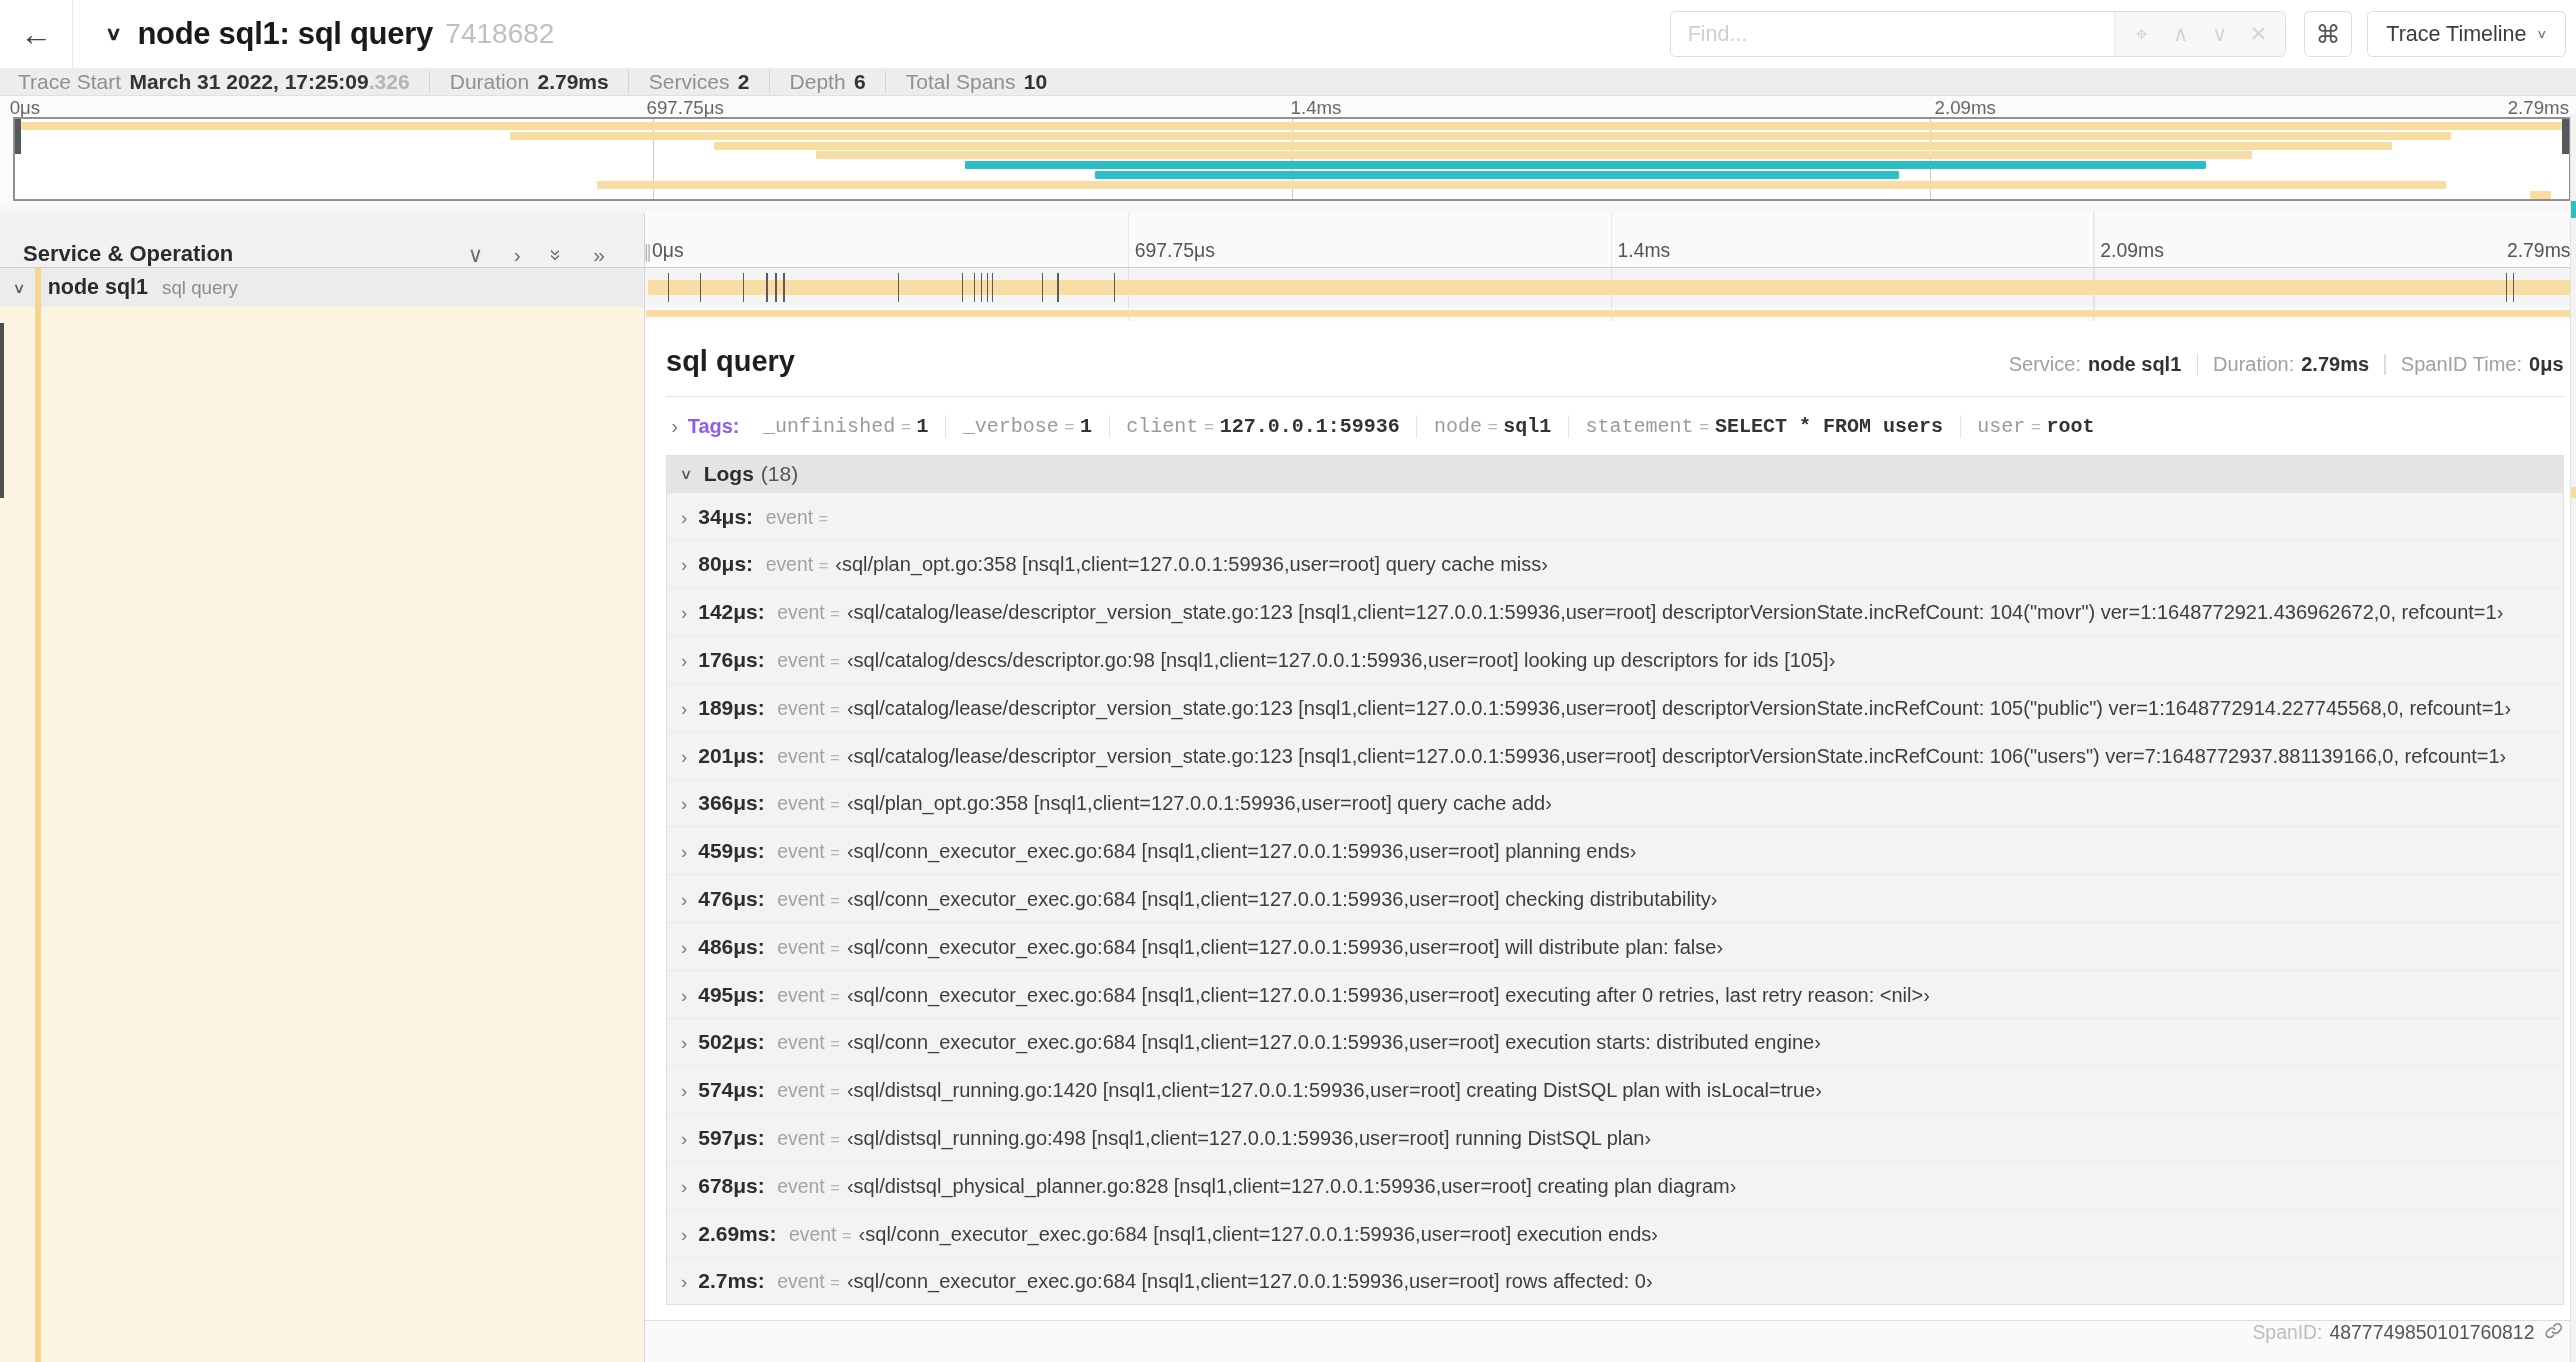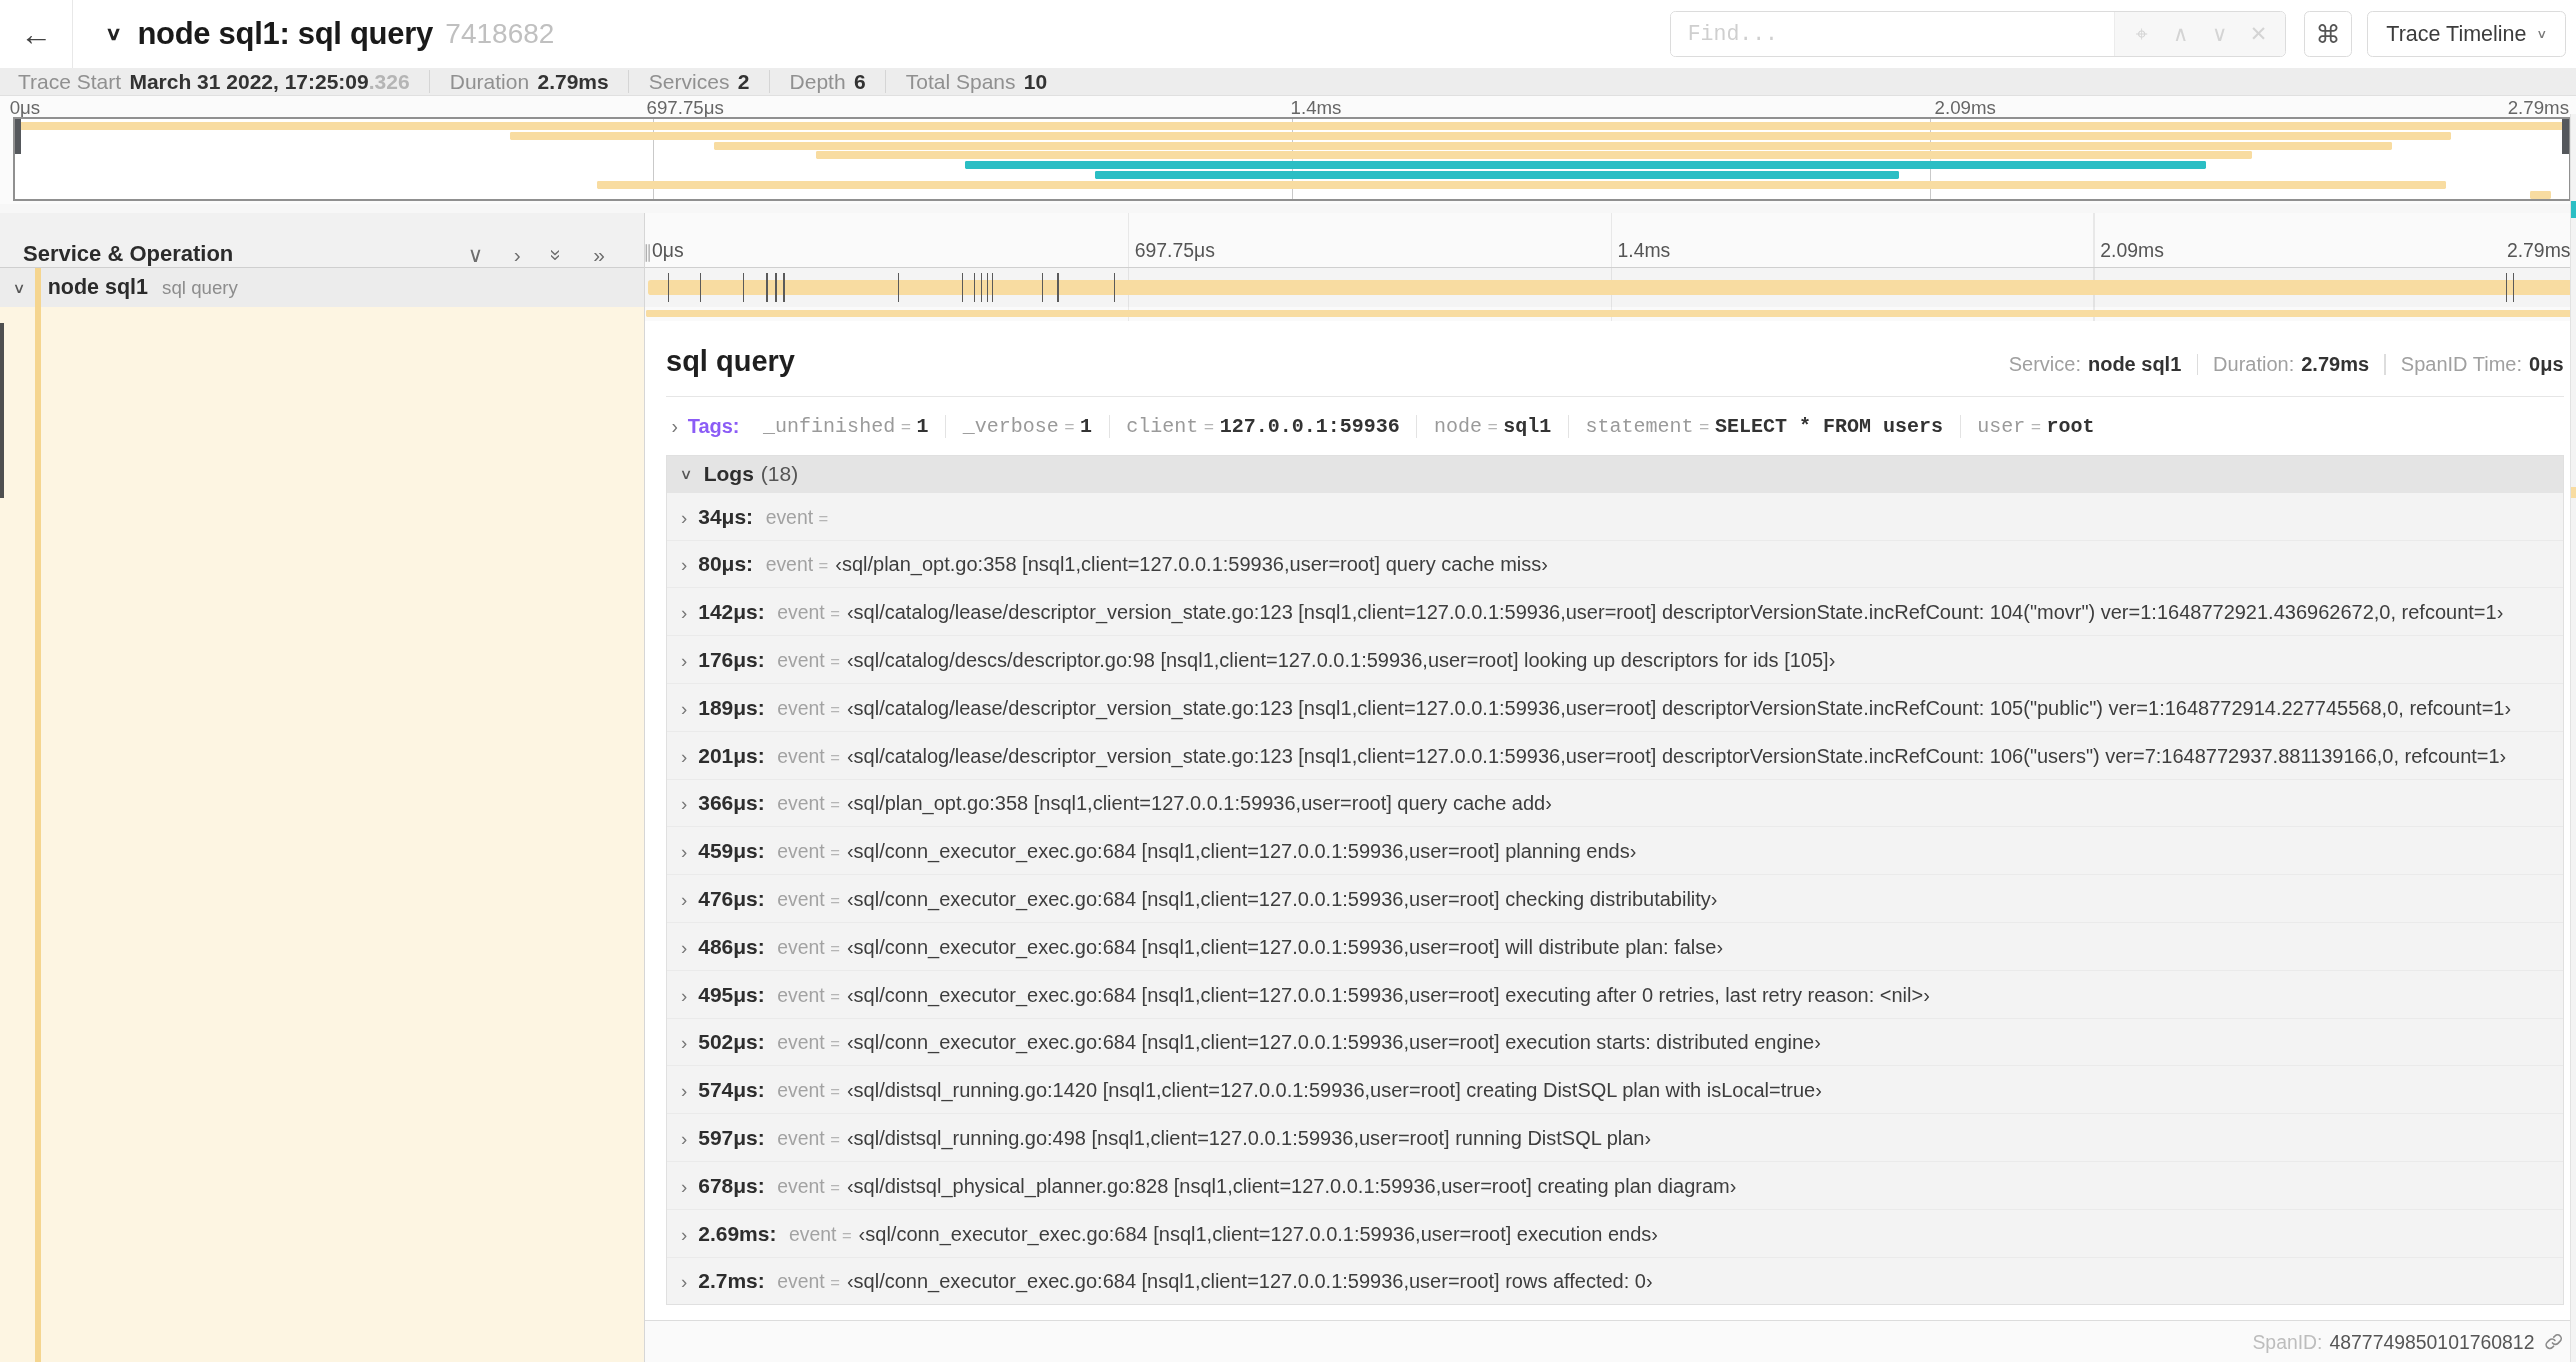--- a/index.html
+++ b/index.html
@@ -10,21 +10,21 @@
   
   .topbar { height: 68px; display: flex; align-items: center; background: #fff; flex: 0 0 auto; }
   .back-btn { width: 73px; height: 68px; display: flex; align-items: center; justify-content: center;
     font-size: 32px; color: #444; border-right: 1.4px solid #e8e8e8; cursor: pointer; }
   .title-chev { font-size: 23.5px; font-weight: bold; color: #222; margin: 0 0 0 32px; transform: scaleY(.8); cursor: pointer; }
   .page-title { font-size: 31px; font-weight: bold; color: #1a1a1a; margin-left: 15.2px; letter-spacing: -0.3px; }
   .trace-id { font-size: 28px; color: #c0c0c0; margin-left: 12.5px; font-weight: normal; }
   .top-spacer { flex: 1; }
   .find-wrap { display: flex; align-items: stretch; height: 46px; border: 1.4px solid #dcdcdc; border-radius: 5.5px; overflow: hidden; background: #fff; }
   .find-input { width: 443px; border: none; outline: none; font-size: 21.5px; padding: 0 16.6px;
-    font-family: Liberation Mono, monospace; color: #444; background: #fff; }
+    font-family: Liberation Sans, sans-serif; color: #444; background: #fff; }
   .find-input::placeholder { color: #cfcfcf; }
   .find-group { display: flex; align-items: center; background: #f7f7f7; border-left: 1.4px solid #ececec; padding: 0 7px; }
   .find-ico { width: 39px; text-align: center; font-size: 21px; color: #d4d4d4; cursor: pointer; }
   .sq-btn { height: 46px; width: 48px; margin-left: 18px; border: 1.4px solid #dcdcdc; border-radius: 5.5px;
     display: flex; align-items: center; justify-content: center; font-size: 25px; color: #555; background: #fff; cursor: pointer; }
   .view-btn { height: 46px; margin: 0 9.7px 0 15.2px; border: 1.4px solid #dcdcdc; border-radius: 5.5px; background: #fff;
     display: flex; align-items: center; padding: 0 18px; font-size: 21.5px; color: #3c3c3c; cursor: pointer; }
   .view-btn .dd { font-size: 15.2px; color: #777; margin-left: 9.7px; transform: scaleY(.8); }
 
   
@@ -102,21 +102,21 @@
   .logs-label { font-weight: bold; color: #2d2d2d; margin-right: 7px; }
   .logs-count { color: #555; }
   .log-row { display: flex; align-items: baseline; padding: 11.8px 7px 11px 14px; border-top: 1.4px solid #eaeaea; cursor: pointer; white-space: nowrap; overflow: hidden; }
   .log-row:first-of-type { border-top: none; }
   .lr-chev { color: #777; font-size: 18.7px; margin-right: 11px; flex: 0 0 auto; }
   .log-time { font-size: 21px; font-weight: bold; color: #2d2d2d; margin-right: 12.5px; flex: 0 0 auto; }
   .log-field { font-size: 19.4px; color: #a2a2a2; margin-right: 5.5px; }
   .log-eq { font-size: 16.6px; color: #b5b5b5; margin-right: 7px; }
   .log-value { font-size: 20px; color: #3d3d3d; }
 
-  .spanid-row { height: 42px; background: #fafafa; z-index: 4; display: flex; align-items: center; justify-content: flex-end;
+  .spanid-row { height: 42px; background: #fafafa; z-index: 4; display: flex; align-items: flex-start; justify-content: flex-end;
     padding-right: 12.5px; font-size: 19.4px; }
   .spanid-lbl { color: #bdbdbd; margin-right: 7px; }
   .spanid-val { color: #555; }
   .link-ico { margin-left: 9.7px; cursor: pointer; display: inline-flex; }
 
   
   .left-scroll { position: absolute; left: 0; top: 323px; width: 4.2px; height: 175px; background: #4f4f4f; z-index: 9; }
   .right-track { position: absolute; right: 0; top: 114px; bottom: 0; width: 6.2px; background: #f3f3f3; border-left: 1.4px solid #e2e2e2; z-index: 9; }
   .rt-teal { position: absolute; top: 87px; height: 16.6px; left: 0; right: 0; }
   .rt-tan { position: absolute; top: 373px; height: 11px; left: 0; right: 0; }

